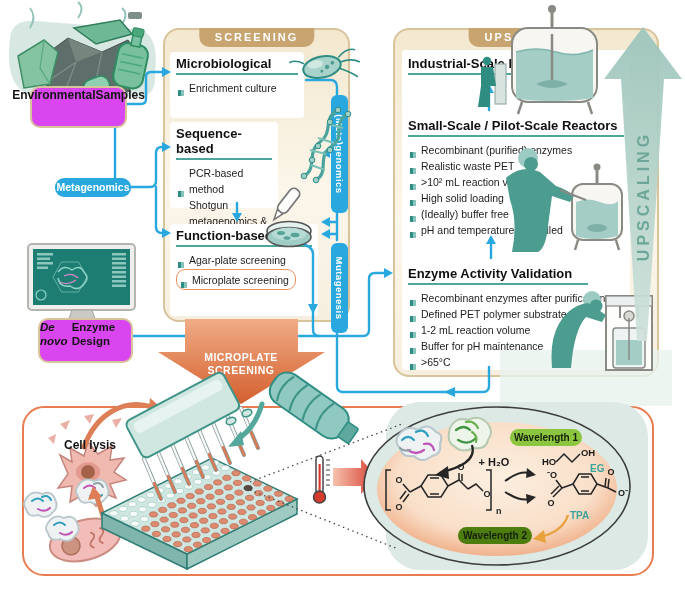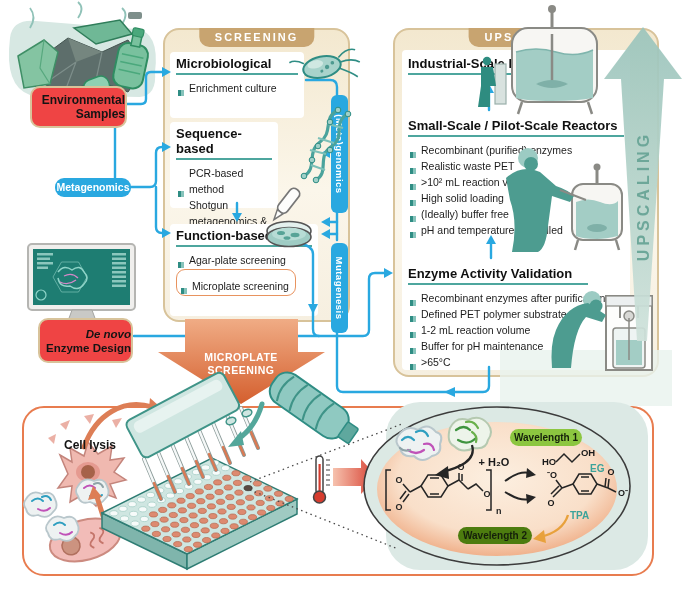--- a/index.html
+++ b/index.html
@@ -12,26 +12,26 @@
           background:#c8a470;color:#fff;font-weight:700;font-size:11px;
           letter-spacing:2px;padding:3px 16px 4px;border-radius:0 0 10px 10px;white-space:nowrap}
   .wb{position:absolute;background:#fff;border-radius:4px;padding:4px 6px;box-sizing:border-box}
   .h{font-size:13px;font-weight:700;color:#101010}
   .rule{height:2px;background:#4da69e;margin:2px 0 5px}
   .it{display:flex;align-items:flex-end;gap:5px;line-height:16px;
       font-size:10.5px;color:#1c1c1c;margin-left:2px}
   .sq{flex:0 0 auto;width:6px;height:6px;margin-top:5px;
       background:linear-gradient(90deg,#2f8d84 45%,#86c3bb 45%)}
   .hl{display:inline-block;border:1.5px solid #e8935f;border-radius:9px;
-      padding:8px 6px 1px 4px;margin-top:1px}
+      padding:2px 6px 1px 4px;margin-top:1px}
   .hl .it{margin-left:0}
   .lbl{position:absolute;z-index:5;box-sizing:border-box}
-  .tanbox{background:#ef4444;border:2px solid #d8c39a;border-radius:10px;
-          text-align:right;font-weight:700;color:#141414;
-          display:flex;flex-direction:column;justify-content:center}
+  .tanbox{background:#d946ef;border:2px solid #d8c39a;border-radius:10px;
+          text-align:left;font-weight:700;color:#141414;
+          display:flex;flex-direction:row;justify-content:center}
   .bluetag{background:#29a8e0;color:#fff;border-radius:9px;text-align:center;
            font-weight:700;font-size:10.5px;line-height:19px}
   .pill{position:absolute;z-index:6;border-radius:9px;text-align:center;
         font-weight:700;font-size:10px;color:#15200a;line-height:17px}
   .tealword{position:absolute;z-index:6;font-weight:700;color:#3ba39a;font-size:10px}
   .txt6{position:absolute;z-index:6;font-weight:700;color:#141414;font-size:12px}
   i{}
 </style>
 </head>
 <body>

